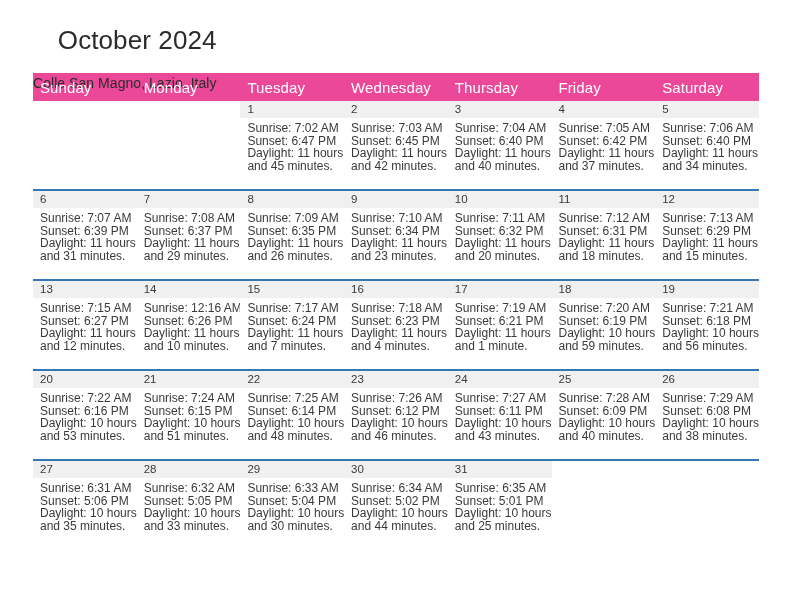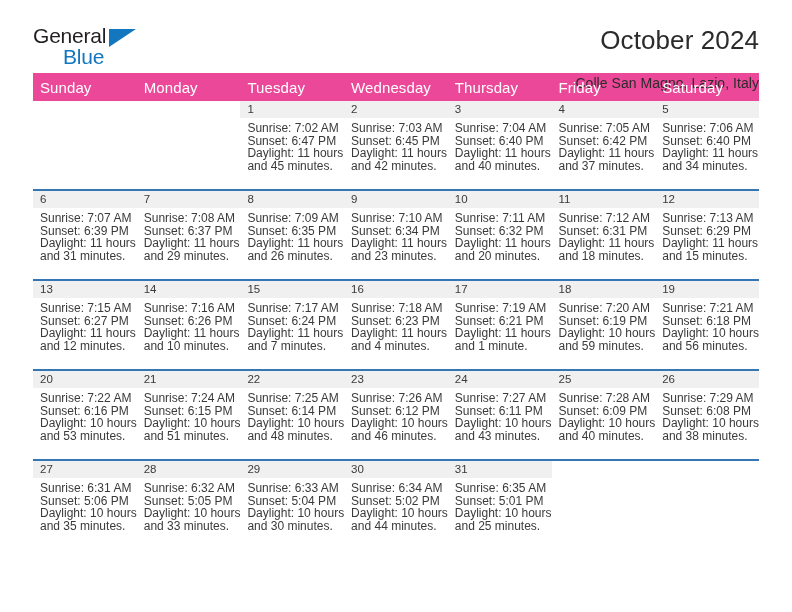--- a/index.html
+++ b/index.html
@@ -137,25 +137,20 @@
   .cell.blank .daynum-band {
     background: #ffffff;
   }
 </style>
 </head>
 <body>
 
 <div class="page">
 
   <div class="header">
-    <div class="brand">
-      <span class="brand-general">General</span>
-      <span class="brand-tri"></span>
-      <span class="brand-blue">Blue</span>
-    </div>
     <div class="title-wrap">
       <div class="cal-title">October 2024</div>
       <div class="cal-subtitle">Colle San Magno, Lazio, Italy</div>
     </div>
   </div>
 
   <table class="calendar">
     <thead>
       <tr id="head-row">
           <th>Sunday</th>
@@ -325,21 +320,21 @@
                 <div>Sunset: 6:27 PM</div>
                 <div>Daylight: 11 hours</div>
                 <div>and 12 minutes.</div>
               </div>
             </div>
           </td>
           <td>
             <div class="cell filled">
               <div class="daynum-band">14</div>
               <div class="cell-body">
-                <div>Sunrise: 7:16 AM</div>
+                <div>Sunrise: 12:16 AM</div>
                 <div>Sunset: 6:26 PM</div>
                 <div>Daylight: 11 hours</div>
                 <div>and 10 minutes.</div>
               </div>
             </div>
           </td>
           <td>
             <div class="cell filled">
               <div class="daynum-band">15</div>
               <div class="cell-body">

